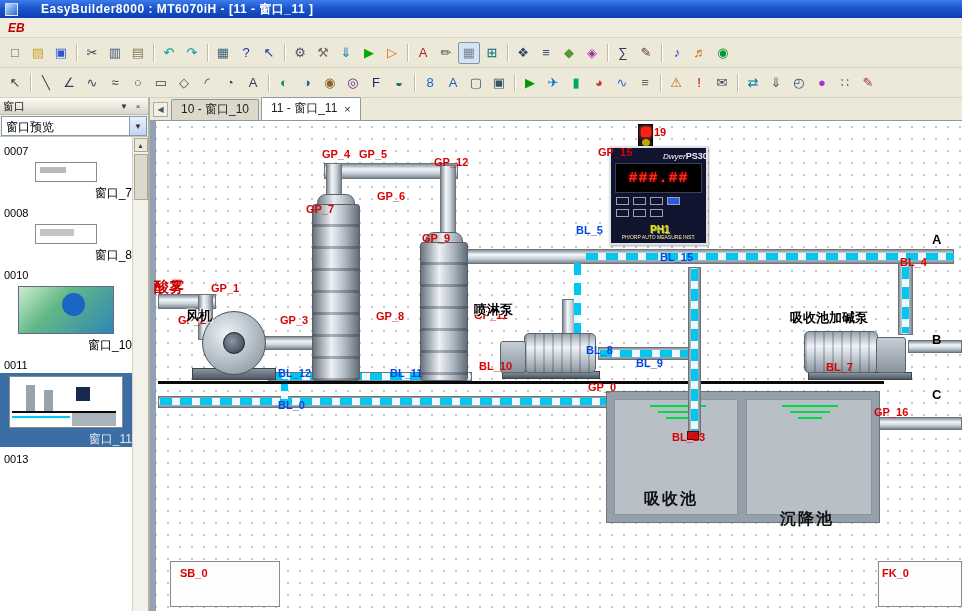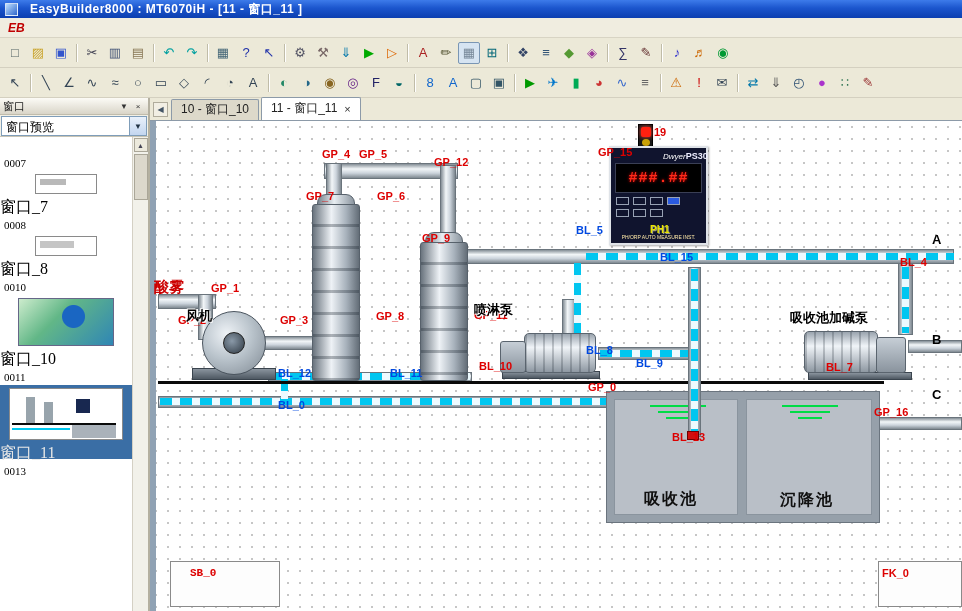--- a/index.html
+++ b/index.html
@@ -1,21 +1,21 @@
 <!DOCTYPE html>
 <html><head>
 <meta charset="utf-8">
 <style>
   * { box-sizing: border-box; margin: 0; padding: 0; }
   html,body { width:962px; height:611px; overflow:hidden; }
   body { font-family:"Liberation Sans", sans-serif; background:#ece9d8; position:relative; }
 
   
   .titlebar { height:18px; background:linear-gradient(180deg,#3d7bea 0%,#1b55cd 45%,#0c3fb0 100%);
-    display:flex; align-items:center; padding:8px 5px; gap:12px; }
+    display:flex; align-items:center; padding:8px 5px; gap:23px; }
   .app-icon { width:13px; height:13px; background:linear-gradient(135deg,#bfe0ff,#2e66cc); border:1px solid rgba(255,255,255,.7); }
   .titlebar .title { color:#fff; font-weight:bold; font-size:12px; white-space:nowrap; letter-spacing:.5px; }
 
   
   .menubar { height:20px; display:flex; align-items:center; background:#f0ede0; border-bottom:1px solid #d8d4c4; font-size:12px; padding-left:2px; }
   .eb-logo { color:#c00000; font-weight:bold; font-style:italic; padding:0 10px 0 6px; }
   .menu-item { padding:2px 8px; color:#111; cursor:default; }
 
   
   .toolbar { height:30px; display:flex; align-items:center; background:#ece9d8; border-bottom:1px solid #d4d0c0; padding:2px 4px; gap:1px; }
@@ -33,25 +33,25 @@
   .panel-header { height:17px; display:flex; align-items:center; background:linear-gradient(180deg,#fcfbf6,#d9d5c8);
     border-bottom:1px solid #c0bcac; font-size:11px; padding:0 3px; }
   .panel-title { flex:1; color:#222; }
   .phbtn { width:14px; height:13px; font-size:8px; display:flex; align-items:center; justify-content:center;
     color:#333; border:1px solid transparent; }
   .panel-combo { height:20px; margin:1px 1px 0 1px; border:1px solid #7f9db9; background:#fff; display:flex; align-items:stretch; font-size:12px; }
   .combo-text { flex:1; padding:2px 0 0 4px; color:#000; }
   .combo-btn { width:17px; background:linear-gradient(180deg,#e9f1fb,#c3d6ef); border-left:1px solid #7f9db9;
     display:flex; align-items:center; justify-content:center; font-size:8px; color:#234; }
   .panel-body { flex:1; display:flex; overflow:hidden; background:#fff; border-top:1px solid #c8c4b4; }
-  .wlist { flex:1; overflow:hidden; padding-top:18px;font-family:Liberation Serif, serif; }
+  .wlist { flex:1; overflow:hidden; padding-top:6px; }
   .witem { padding:2px 0 4px 0; cursor:default; }
   .wnum { font-size:11px; color:#000; padding-left:4px; height:14px; }
   .wthumbwrap { display:flex; justify-content:center; padding:3px 0; }
-  .wlabel { font-size:16px; color:#000; text-align:left; height:16px; }
+  .wlabel { font-size:12px; color:#000; text-align:right; height:16px; }
   .witem.sel .wthumbwrap, .witem.sel .wlabel { background:#3a6ea5; }
   .witem.sel .wlabel { color:#e5e5e5; }
   .th { background:#fff; border:1px solid #8a8a8a; }
   .t7 { width:62px; height:20px; background:#fff linear-gradient(#b9b9b9 0 0) no-repeat 4px 4px / 26px 6px; }
   .t8 { width:62px; height:20px; background:#fff linear-gradient(#c5c5c5 0 0) no-repeat 4px 4px / 34px 7px; }
   .t9 { width:62px; height:26px; background:#fff linear-gradient(#b0b0b0 0 0) no-repeat 3px 4px/40px 2px,
         #fff linear-gradient(#b0b0b0 0 0) no-repeat 3px 9px/46px 2px, #fff linear-gradient(#b0b0b0 0 0) no-repeat 3px 14px/30px 2px; background-color:#fff; }
   .t10 { width:96px; height:48px; border:1px solid #668;
         background: radial-gradient(circle at 58% 38%, #1a66c2 0 11px, rgba(0,0,0,0) 12px),
                     linear-gradient(135deg,#cdeccd 0%,#62b787 40%,#2f86b5 100%); }
@@ -527,49 +527,49 @@
           <span class="mb"></span>
           <span class="mb"></span>
         </div>
         <div class="meter-caption">PH/ORP AUTO MEASURE INST.</div>
       </div>
 
     <span class="cl cl-r" style="left: 504px; top: 6px;">19</span>
         <span class="cl cl-r" style="left: 172px; top: 28px;">GP_4</span>
         <span class="cl cl-r" style="left: 209px; top: 28px;">GP_5</span>
         <span class="cl cl-r" style="left: 284px; top: 36px;">GP_12</span>
-        <span class="cl cl-r" style="left: 156px; top: 70px;">GP_7</span>
+        <span class="cl cl-r" style="left: 156px; top: 83px;">GP_7</span>
         <span class="cl cl-r" style="left: 227px; top: 70px;">GP_6</span>
         <span class="cl cl-r" style="left: 272px; top: 112px;">GP_9</span>
         <span class="cl cl-r" style="left: 448px; top: 26px;">GP_15</span>
         <span class="cl cl-r" style="left: 226px; top: 190px;">GP_8</span>
         <span class="cl cl-r" style="left: 61px; top: 162px;">GP_1</span>
         <span class="cl cl-r" style="left: 28px; top: 194px;">GP_2</span>
         <span class="cl cl-r" style="left: 130px; top: 194px;">GP_3</span>
         <span class="cl cl-r" style="left: 324px; top: 189px;">GP_11</span>
         <span class="cl cl-r" style="left: 329px; top: 240px;">BL_10</span>
         <span class="cl cl-r" style="left: 676px; top: 241px;">BL_7</span>
         <span class="cl cl-r" style="left: 750px; top: 136px;">BL_4</span>
         <span class="cl cl-r" style="left: 438px; top: 261px;">GP_0</span>
         <span class="cl cl-r" style="left: 724px; top: 286px;">GP_16</span>
         <span class="cl cl-r" style="left: 522px; top: 311px;">BL_13</span>
-        <span class="cl cl-r" style="left: 40px; top: 447px; font-family: Liberation Mono, monospace;">SB_0</span>
+        <span class="cl cl-r" style="left: 30px; top: 447px;">SB_0</span>
         <span class="cl cl-r" style="left: 732px; top: 447px;">FK_0</span>
         <span class="cl cl-b" style="left: 426px; top: 104px;">BL_5</span>
         <span class="cl cl-b" style="left: 510px; top: 131px;">BL_15</span>
         <span class="cl cl-b" style="left: 436px; top: 224px;">BL_8</span>
         <span class="cl cl-b" style="left: 486px; top: 237px;">BL_9</span>
         <span class="cl cl-b" style="left: 128px; top: 247px;">BL_12</span>
         <span class="cl cl-b" style="left: 240px; top: 247px;">BL_11</span>
         <span class="cl cl-b" style="left: 128px; top: 279px;">BL_0</span>
         <span class="cl cl-k" style="left: 782px; top: 112px;">A</span>
         <span class="cl cl-k" style="left: 782px; top: 212px;">B</span>
         <span class="cl cl-k" style="left: 782px; top: 267px;">C</span>
         <span class="cl cl-xr" style="left: 4px; top: 158px;">酸雾</span>
         <span class="cl cl-xk" style="left: 36px; top: 188px;">风机</span>
         <span class="cl cl-xk" style="left: 324px; top: 182px;">喷淋泵</span>
         <span class="cl cl-xk" style="left: 640px; top: 190px;">吸收池加碱泵</span>
         <span class="cl cl-y" style="left: 500px; top: 104px;">PH1</span>
         <span class="cl cl-tank" style="left: 494px; top: 370px;">吸收池</span>
-        <span class="cl cl-tank" style="left: 630px; top: 371px; text-align: center;">沉降池</span>
+        <span class="cl cl-tank" style="left: 630px; top: 390px; text-align: center;">沉降池</span>
       </div>
   </div>
 </div>
 
 </body></html>

